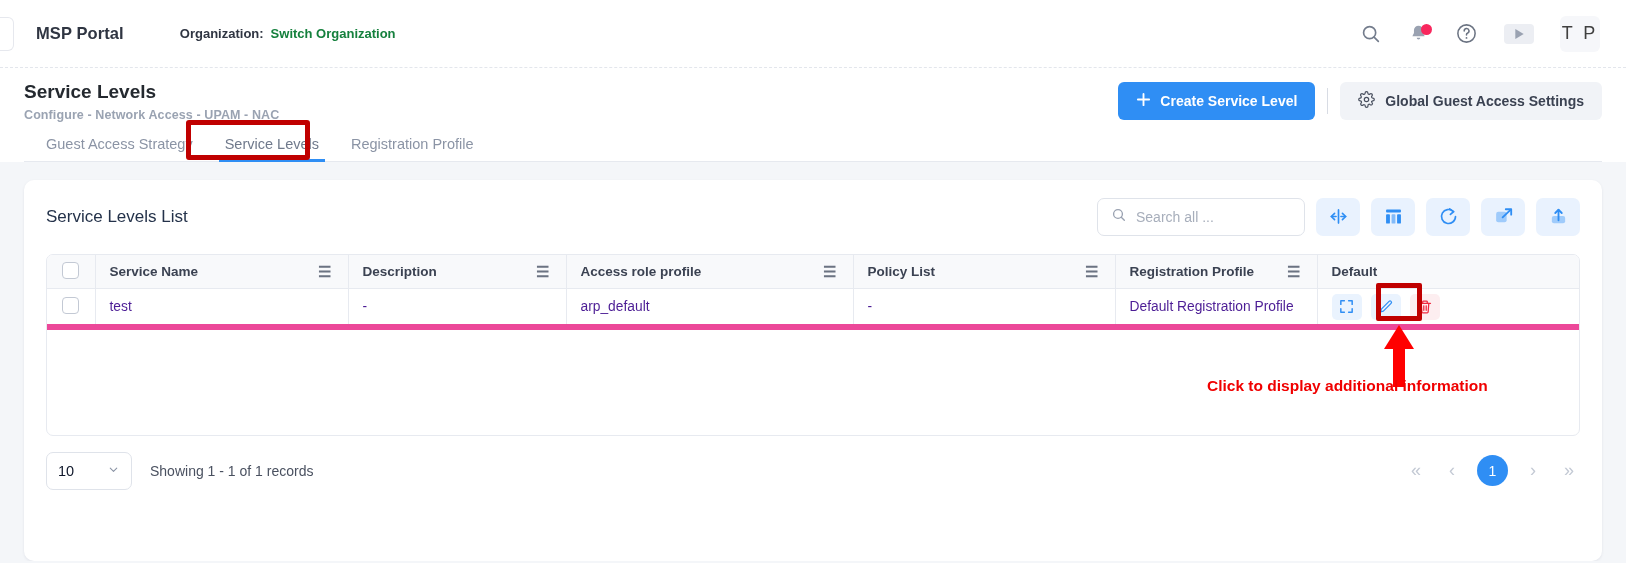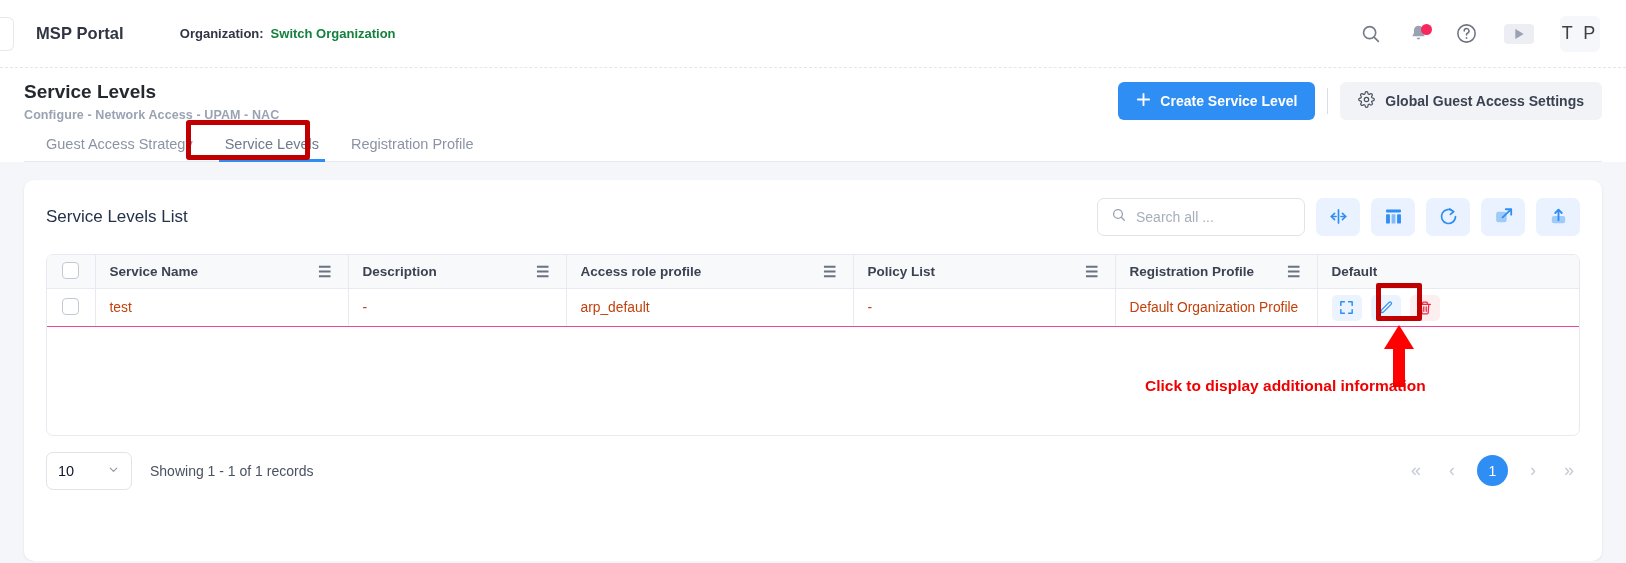--- a/index.html
+++ b/index.html
@@ -261,23 +261,23 @@
     color: #6b7382;
     font-size: 15px;
     cursor: pointer;
     line-height: 1;
     padding-right: 2px;
   }
   .vline { border-left: 1px solid #e7eaf0; }
   tbody td {
     height: 38px;
     font-size: 13.8px;
-    color: #c2410c;
+    color: #4c1d95;
     padding: 0 14px;
-    border-bottom: 1px solid #ec4899;
+    border-bottom: 6px solid #ec4899;
     white-space: nowrap;
     overflow: hidden;
     text-overflow: ellipsis;
   }
   .chk {
     width: 17px; height: 17px;
     border: 1px solid #c3c9d4;
     border-radius: 4px;
     background: #fff;
     display: inline-block;
@@ -306,21 +306,21 @@
   }
 
   
   .annot-arrow {
     position: absolute;
     left: 1334px; top: 70px;
     width: 36px; height: 62px;
   }
   .annot-text {
     position: absolute;
-    left: 1098px; top: 122px;
+    left: 1160px; top: 122px;
     color: #f00000;
     font-size: 15.5px;
     font-weight: 700;
     white-space: nowrap;
   }
 
   
   .table-footer {
     display: flex;
     align-items: center;
@@ -567,21 +567,21 @@
         </thead>
         <tbody>
           <tr>
             <td class="cell-center">
               <span class="chk"></span>
             </td>
             <td class="vline">test</td>
             <td class="vline">-</td>
             <td class="vline">arp_default</td>
             <td class="vline">-</td>
-            <td class="vline">Default Organization Profile</td>
+            <td class="vline">Default Registration Profile</td>
             <td class="vline">
               <span class="act-cell">
                 <button class="act-btn">
                   <svg width="17" height="17" viewBox="0 0 24 24" fill="none" stroke="#2f8ef4" stroke-width="2.1" stroke-linecap="round" stroke-linejoin="round">
                     <polyline points="4,9 4,4 9,4"></polyline>
                       <polyline points="15,4 20,4 20,9"></polyline>
                     <polyline points="20,15 20,20 15,20"></polyline>
                       <polyline points="9,20 4,20 4,15"></polyline>
                   </svg>
                 </button>

